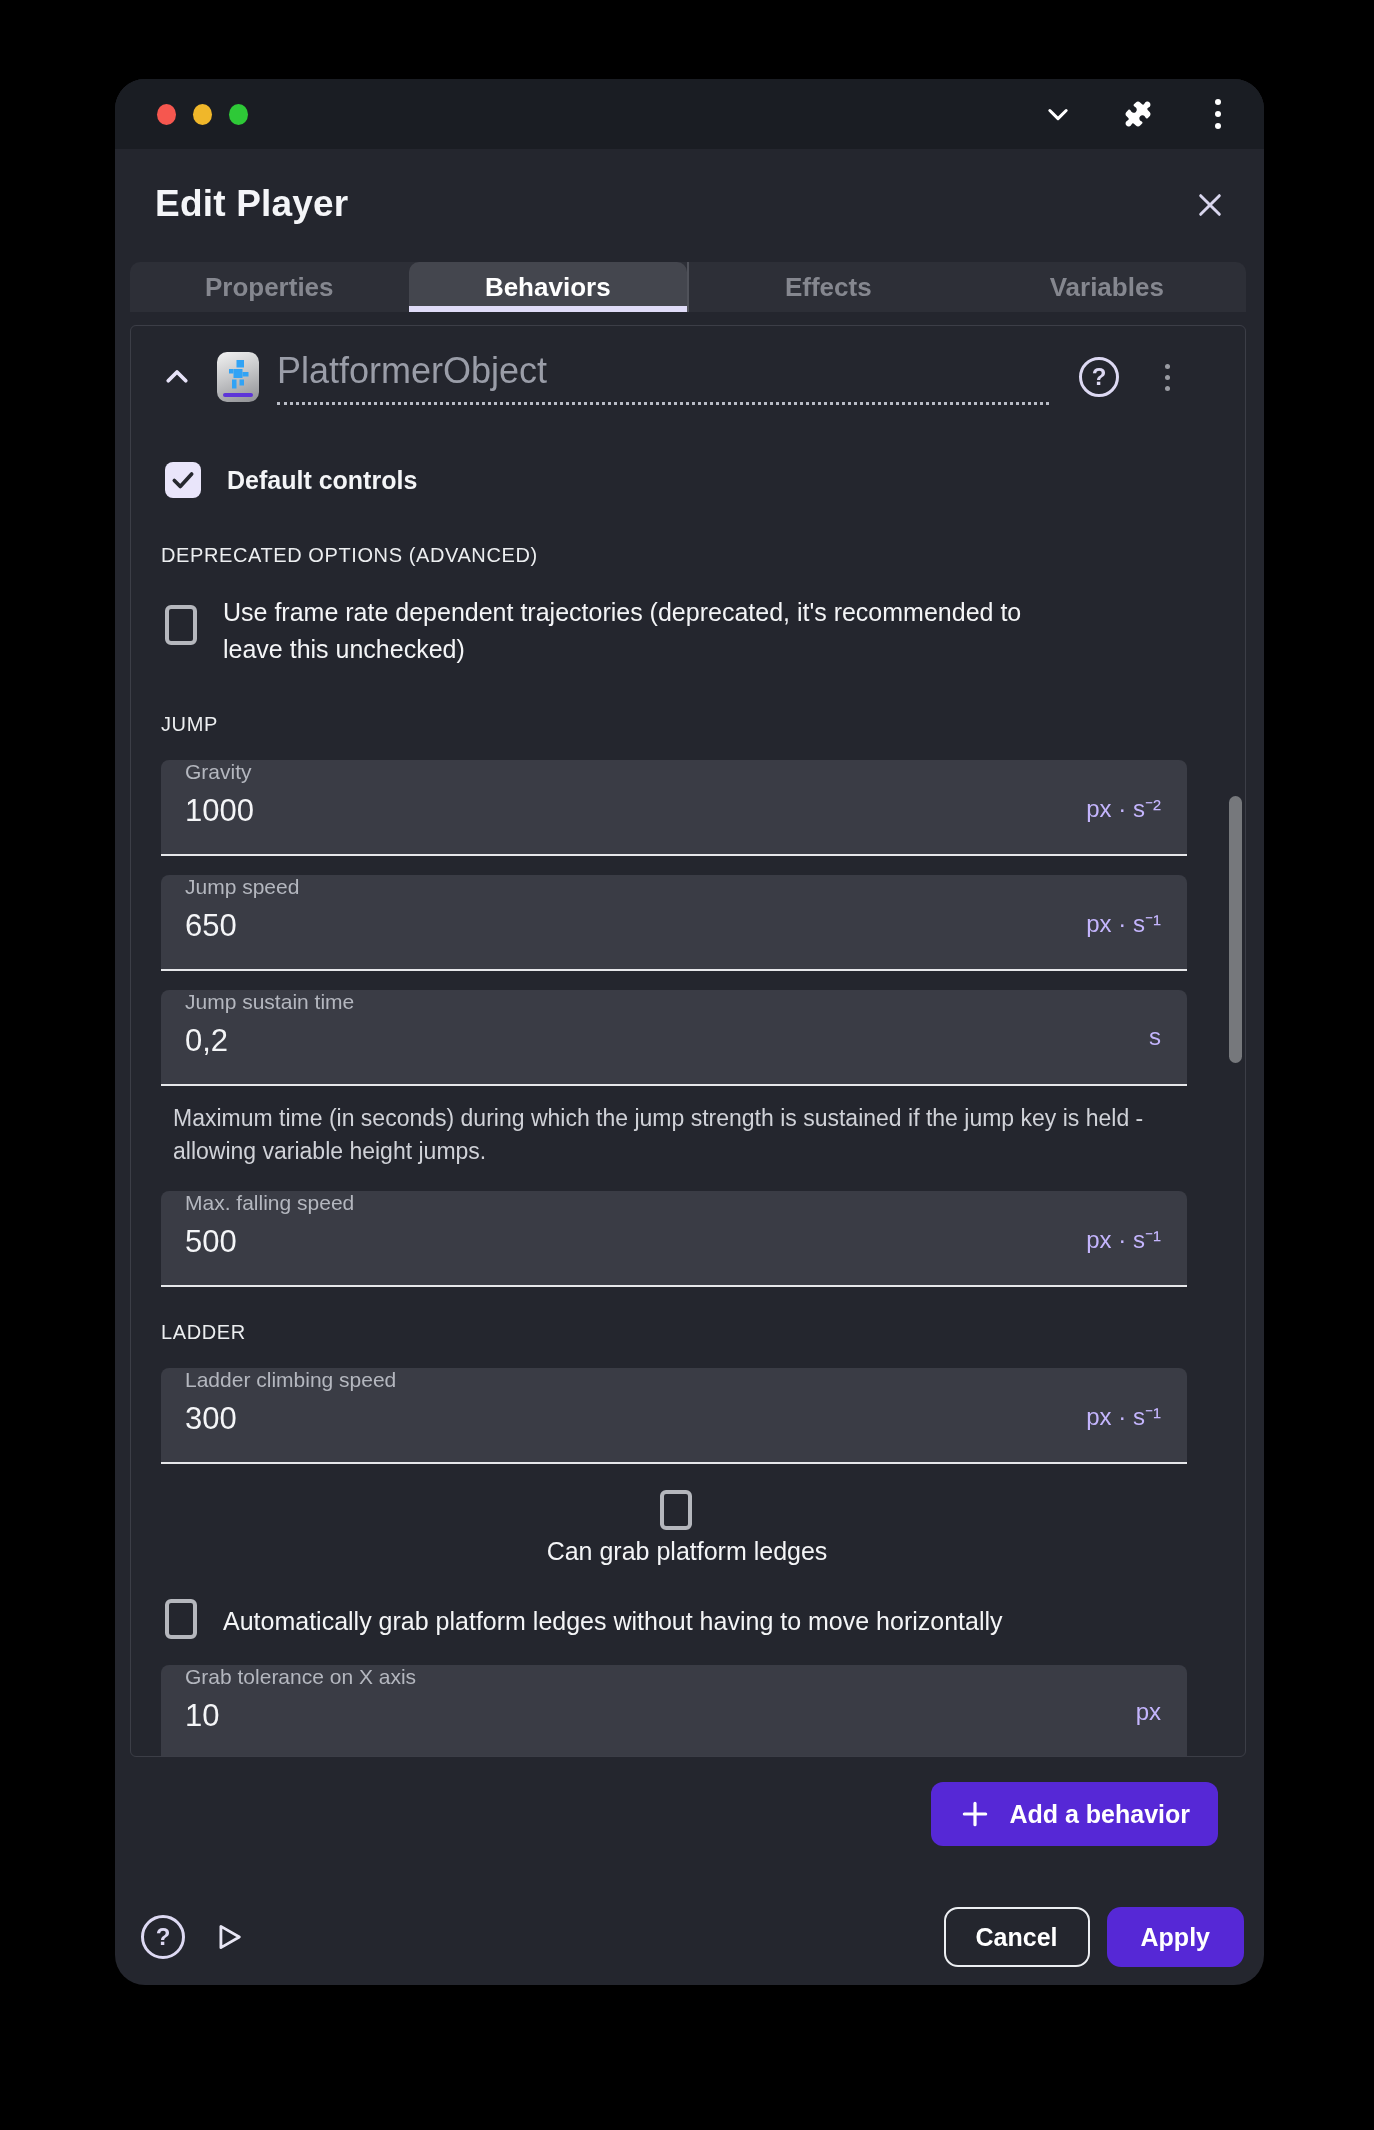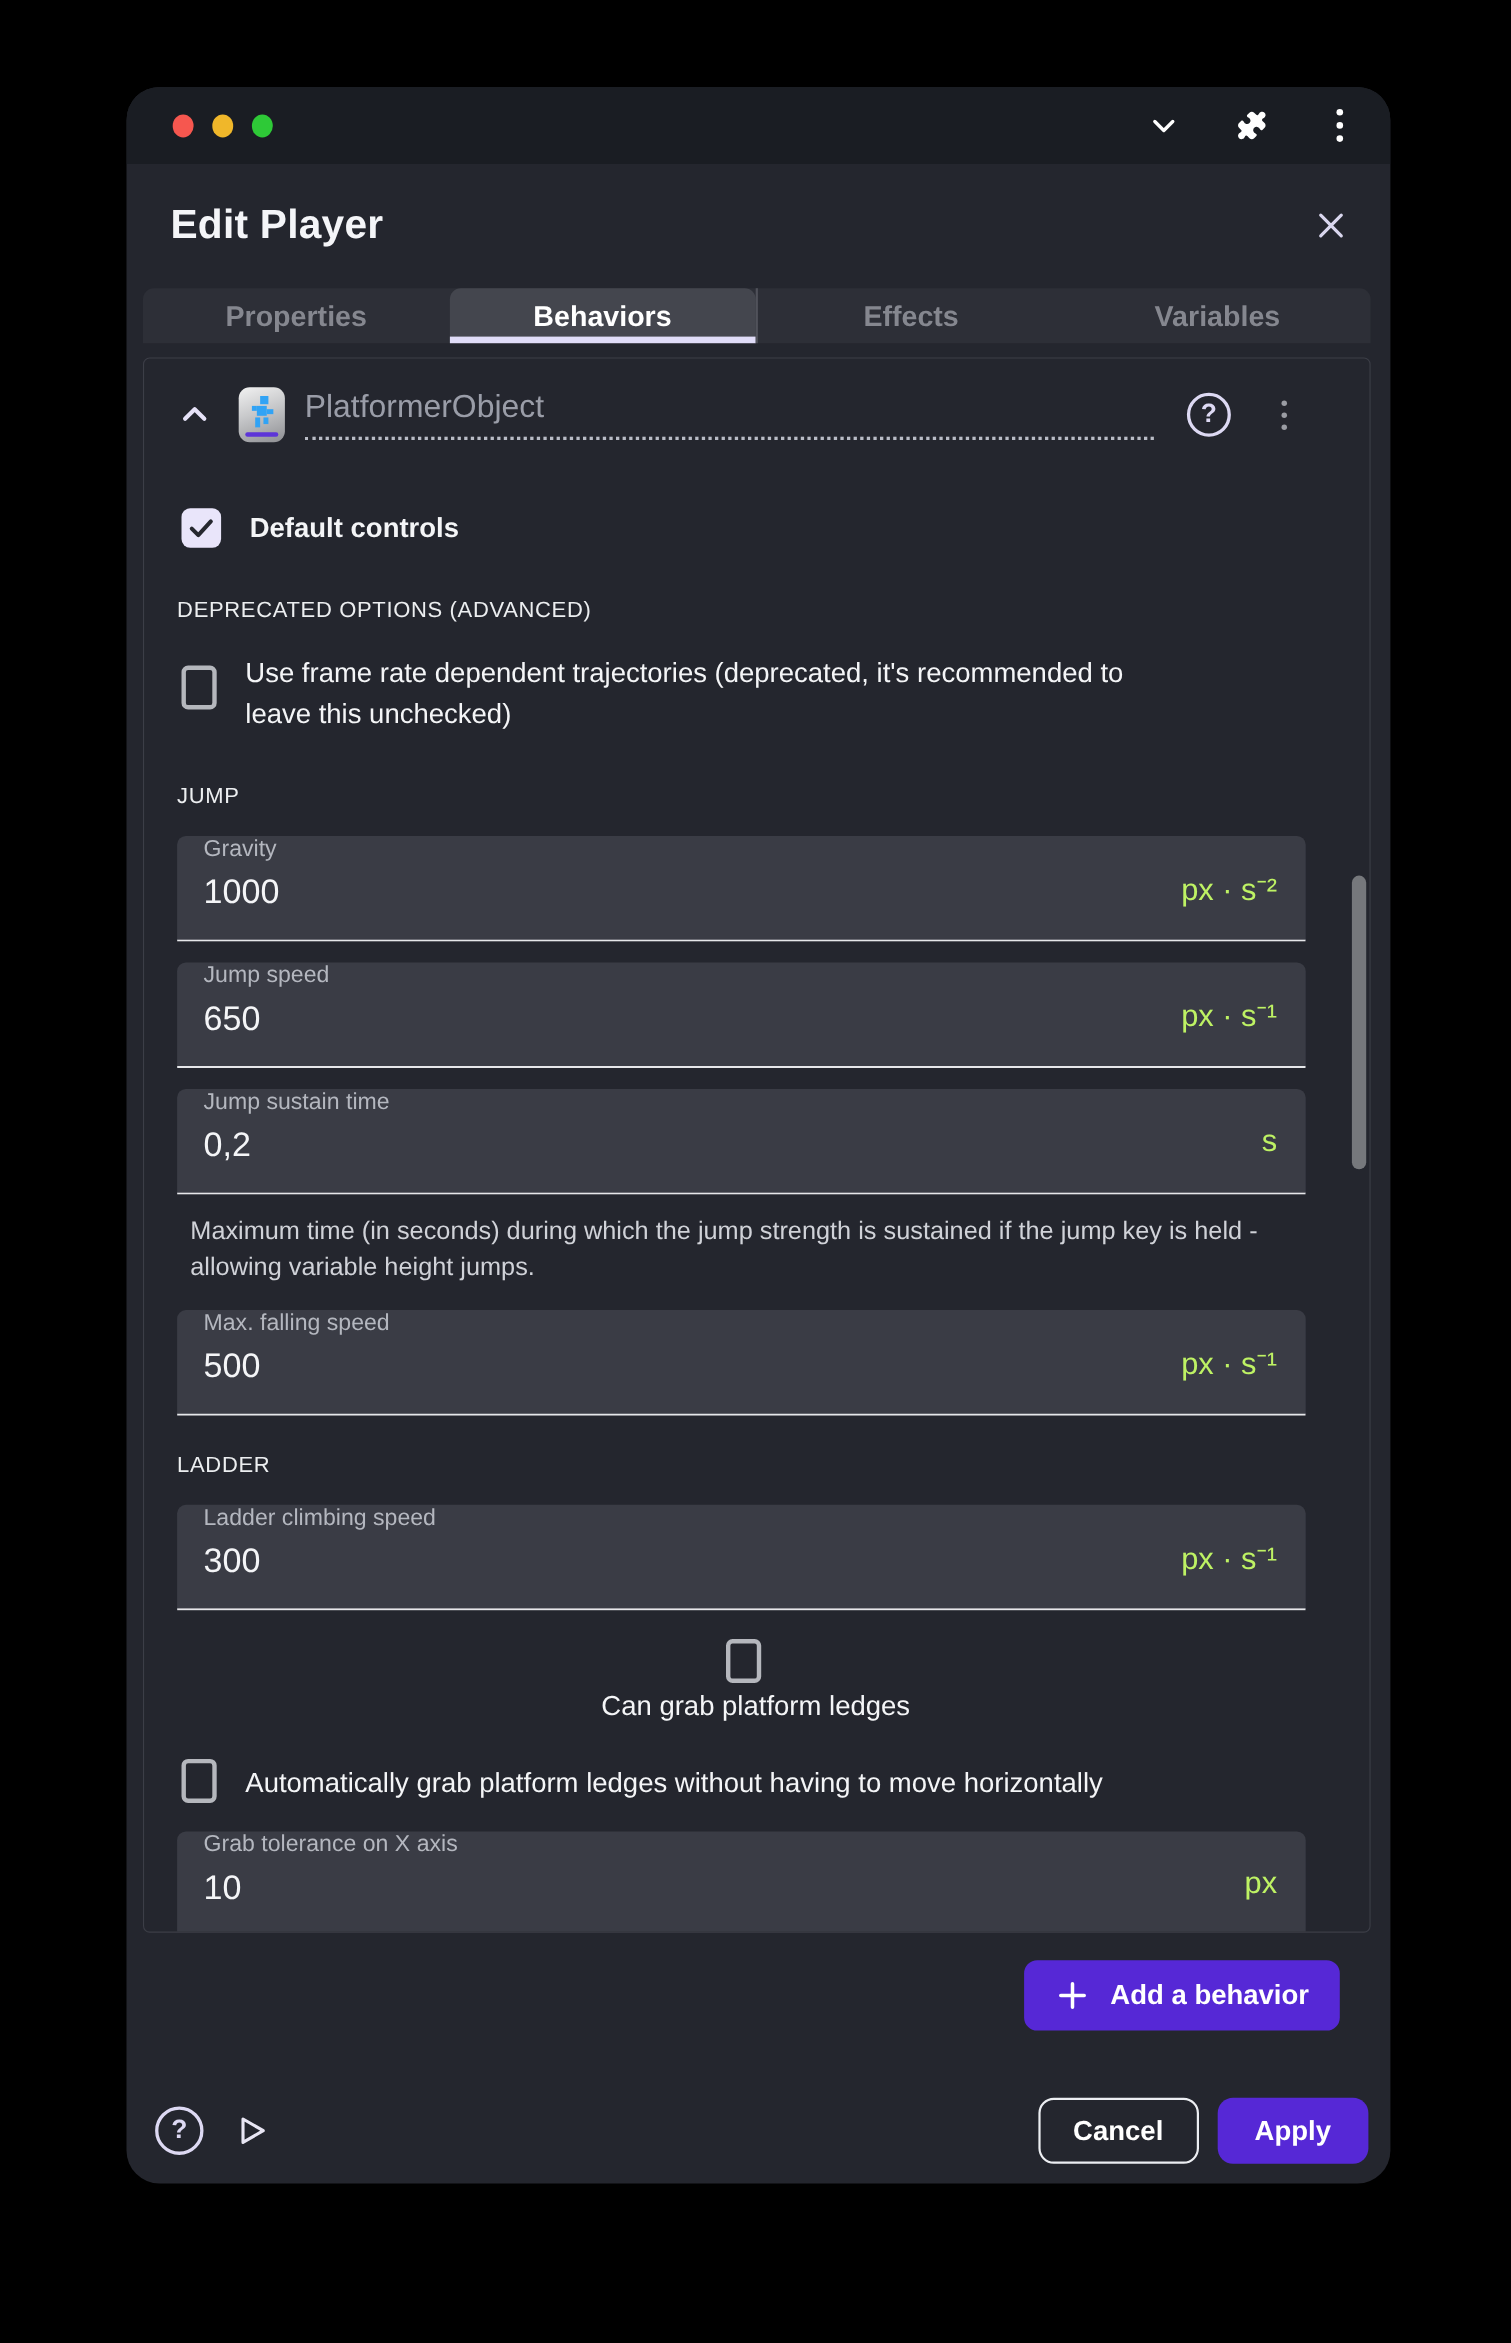--- a/index.html
+++ b/index.html
@@ -60,21 +60,21 @@
   .bhv-header { display:flex; align-items:center; height:62px; }
   .chevron-up { width:32px; height:32px; display:flex; align-items:center; justify-content:center; }
   .bhv-icon {
     width:42px; height:50px; margin-left:24px; border-radius:10px;
     background:linear-gradient(160deg,#f2f2f2 0%,#c7c8ca 45%,#8e8f93 100%);
     position:relative; display:flex; align-items:center; justify-content:center;
   }
   .bhv-icon .runner { margin-bottom:4px; }
   .bhv-icon .bar { position:absolute; left:6px; right:6px; bottom:5px; height:4px; background:#5d35d8; border-radius:2px; }
   .bhv-name {
-    flex:1; margin-left:18px; margin-right:30px; font-size:29px; color:#9a9da8;
+    flex:1; margin-left:18px; margin-right:30px; font-size:36px; color:#9a9da8;
     border-bottom:3px dotted #b9bcc6; padding-bottom:10px; white-space:nowrap; overflow:hidden;
   }
   .help-circle {
     width:40px; height:40px; border:3px solid #ddd9f3; border-radius:50%;
     color:#ddd9f3; font-size:24px; font-weight:700;
     display:flex; align-items:center; justify-content:center; flex:none; cursor:pointer;
   }
   .bhv-kebab { margin-left:32px; margin-right:4px; }
   .bhv-kebab i { background:#9a9ca3; width:5px; height:5px; }
   
@@ -102,21 +102,21 @@
   
   .field {
     position:relative; height:96px; background:#3a3c45;
     border-radius:8px 8px 0 0; border-bottom:2px solid #e6e7ea;
     padding:0 24px 0 24px; cursor:text;
   }
   .field.mt-first { margin-top:24px; }
   .field.mt { margin-top:19px; }
   .f-label { font-size:21px; color:#b4b7bf; }
   .f-value { font-size:31px; font-weight:500; color:#f4f5f7; margin-top:9px; }
-  .f-unit { position:absolute; right:26px; top:50%; transform:translateY(-50%); font-size:28px; color:#bef264; }
+  .f-unit { position:absolute; right:26px; top:50%; transform:translateY(-50%); font-size:24px; color:#c4b5fd; }
   .helper { margin:16px 0 0 12px; width:985px; font-size:23px; color:#d0d2d8; line-height:1.46; }
   .field-max { margin-top:22px; }
   .field-ladder { margin-top:24px; }
   .field-grab { margin-top:26px; }
   
   .add-row { position:absolute; top:1703px; right:46px; }
   .add-btn {
     height:64px; background:#5628d6; border:none; border-radius:12px; cursor:pointer;
     display:flex; align-items:center; gap:18px; padding:0 28px;
     color:#ffffff; font-size:25px; font-weight:700; font-family:inherit;

